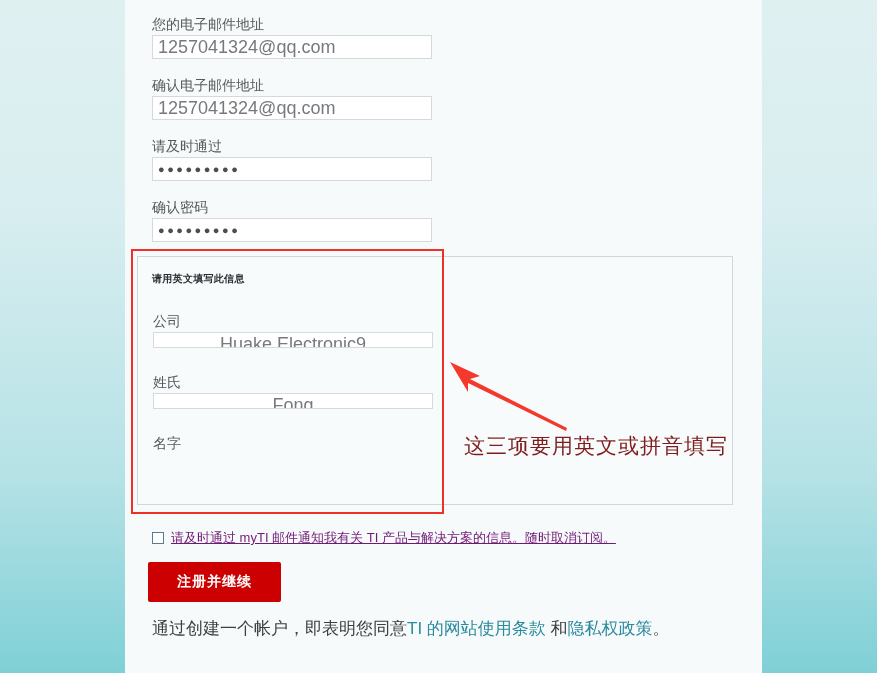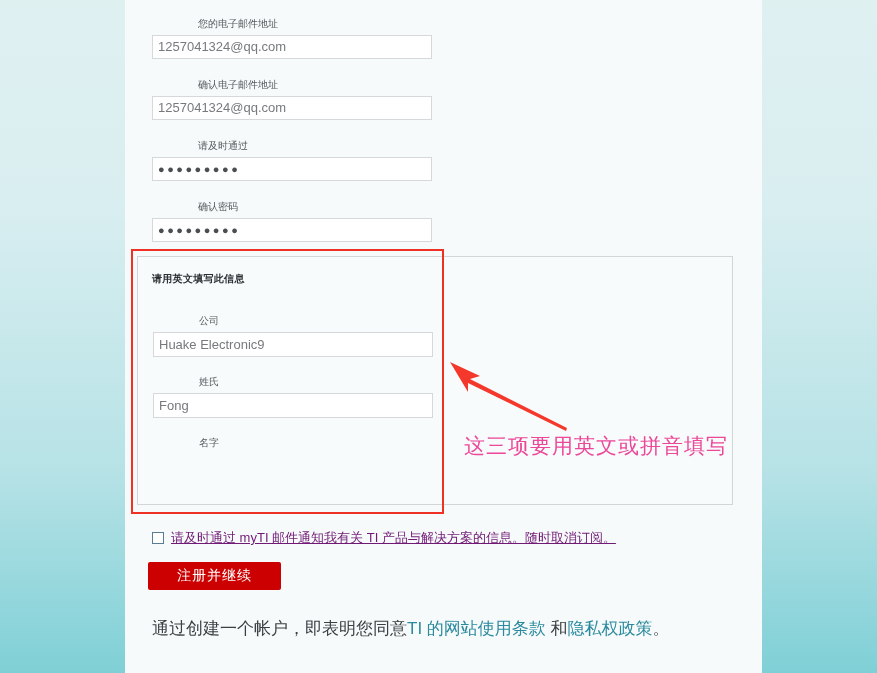--- a/index.html
+++ b/index.html
@@ -26,34 +26,33 @@
     box-sizing: border-box;
   }
 
   
   .field {
     position: absolute;
     left: 27px;
     width: 280px;
   }
   .field-label {
-    font-size: 10px;
+    font-size: 14px;
     color: #55595c;
     line-height: 16px;
     margin-bottom: 3px;
     white-space: nowrap;
-    margin-left: 46px;
   }
   .field-input {
     box-sizing: border-box;
     width: 280px;
     height: 24px;
     border: 1px solid #d6d9db;
     background: #ffffff;
-    font-size: 13px;
+    font-size: 18px;
     color: #767a7d;
     line-height: 22px;
     padding: 0 5px;
     font-family: "Liberation Sans", "DejaVu Sans", sans-serif;
     white-space: nowrap;
     overflow: hidden;
   }
   .field-input.dots {
     color: #4a4e51;
     font-size: 11px;
@@ -80,22 +79,23 @@
     font-weight: bold;
     color: #2b2f33;
     letter-spacing: 0.3px;
   }
   .panel-field {
     position: absolute;
     left: 153px;
     width: 280px;
   }
   .panel-field .field-input {
-    height: 25px;
+    height: 16px;
     line-height: 23px;
+    text-align: center;
   }
 
   
   #annotation-box {
     position: absolute;
     left: 131px;
     top: 249px;
     width: 313px;
     height: 265px;
     border: 2px solid #ee3124;
@@ -110,21 +110,21 @@
     top: 352px;
     width: 140px;
     height: 80px;
   }
   #annotation-text {
     position: absolute;
     left: 464px;
     top: 432px;
     font-family: Liberation Serif, serif;
     font-size: 21px;
-    color: #ec4899;
+    color: #7f1d1d;
     white-space: nowrap;
     letter-spacing: 1px;
   }
 
   
   #newsletter-row {
     position: absolute;
     left: 152px;
     top: 530px;
     display: flex;
@@ -147,27 +147,27 @@
     white-space: nowrap;
     text-decoration: underline;
   }
 
   
   #submit-button {
     position: absolute;
     left: 148px;
     top: 562px;
     width: 133px;
-    height: 28px;
+    height: 40px;
     background: #cc0000;
     border: none;
     border-radius: 2px;
     color: #ffffff;
     font-size: 14px;
-    font-weight: normal;
+    font-weight: bold;
     font-family: "Liberation Sans", "DejaVu Sans", sans-serif;
     letter-spacing: 1px;
     cursor: pointer;
     padding: 0;
   }
 
   
   #legal-footer {
     position: absolute;
     left: 152px;

